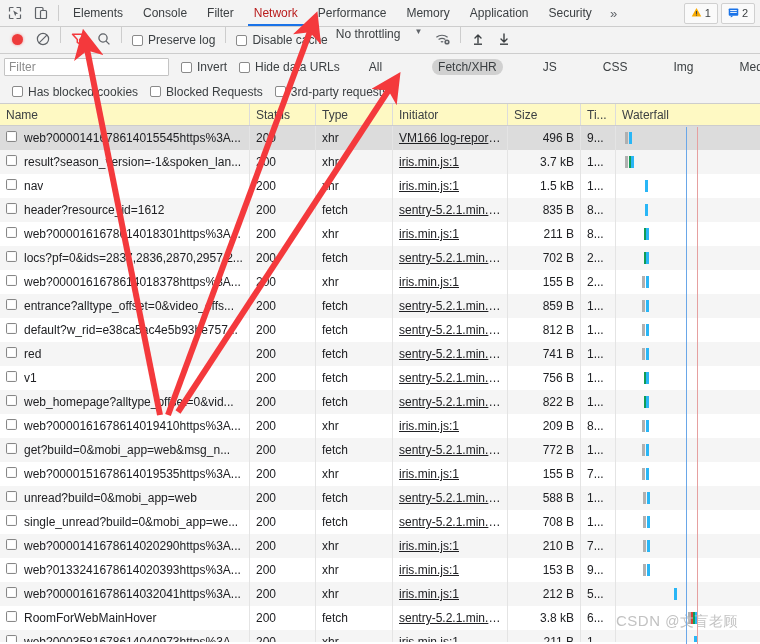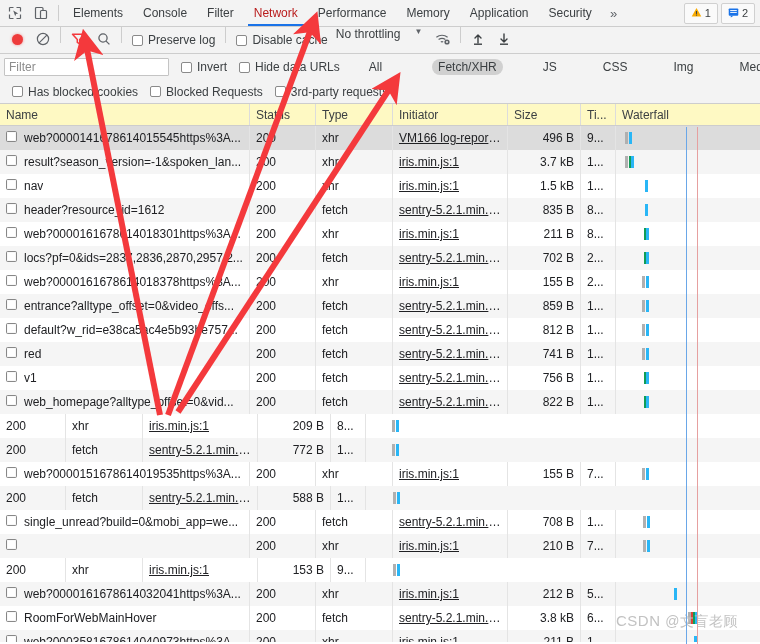--- a/index.html
+++ b/index.html
@@ -517,33 +517,45 @@
           <span class="initlink">sentry-5.2.1.min.js:2</span>
         </div>
         <div class="cell c-size">822 B</div>
         <div class="cell c-time">1...</div>
         <div class="cell c-wf">
           <div class="wf-green" style="left: 28px;"></div>
           <div class="wf-bar" style="left: 30px;"></div>
         </div>
       </div>
       <div class="row">
+        <div class="cell c-name">
+          <span><svg width="11" height="11" viewBox="0 0 12 12">
+              <rect x="0.6" y="0.6" width="10.8" height="10.8" rx="1" fill="#fff" stroke="#767676" stroke-width="1"></rect>
+            </svg></span>
+          <span class="nametext">web?0000161678614019410https%3A...</span>
+        </div>
         <div class="cell c-status">200</div>
         <div class="cell c-type">xhr</div>
         <div class="cell c-init">
           <span class="initlink">iris.min.js:1</span>
         </div>
         <div class="cell c-size">209 B</div>
         <div class="cell c-time">8...</div>
         <div class="cell c-wf">
           <div class="wf-pre" style="left: 26px;"></div>
           <div class="wf-bar" style="left: 30px;"></div>
         </div>
       </div>
       <div class="row odd">
+        <div class="cell c-name">
+          <span><svg width="11" height="11" viewBox="0 0 12 12">
+              <rect x="0.6" y="0.6" width="10.8" height="10.8" rx="1" fill="#fff" stroke="#767676" stroke-width="1"></rect>
+            </svg></span>
+          <span class="nametext">get?build=0&amp;mobi_app=web&amp;msg_n...</span>
+        </div>
         <div class="cell c-status">200</div>
         <div class="cell c-type">fetch</div>
         <div class="cell c-init">
           <span class="initlink">sentry-5.2.1.min.js:2</span>
         </div>
         <div class="cell c-size">772 B</div>
         <div class="cell c-time">1...</div>
         <div class="cell c-wf">
           <div class="wf-pre" style="left: 26px;"></div>
           <div class="wf-bar" style="left: 30px;"></div>
@@ -562,20 +574,26 @@
           <span class="initlink">iris.min.js:1</span>
         </div>
         <div class="cell c-size">155 B</div>
         <div class="cell c-time">7...</div>
         <div class="cell c-wf">
           <div class="wf-pre" style="left: 26px;"></div>
           <div class="wf-bar" style="left: 30px;"></div>
         </div>
       </div>
       <div class="row odd">
+        <div class="cell c-name">
+          <span><svg width="11" height="11" viewBox="0 0 12 12">
+              <rect x="0.6" y="0.6" width="10.8" height="10.8" rx="1" fill="#fff" stroke="#767676" stroke-width="1"></rect>
+            </svg></span>
+          <span class="nametext">unread?build=0&amp;mobi_app=web</span>
+        </div>
         <div class="cell c-status">200</div>
         <div class="cell c-type">fetch</div>
         <div class="cell c-init">
           <span class="initlink">sentry-5.2.1.min.js:2</span>
         </div>
         <div class="cell c-size">588 B</div>
         <div class="cell c-time">1...</div>
         <div class="cell c-wf">
           <div class="wf-pre" style="left: 27px;"></div>
           <div class="wf-bar" style="left: 31px;"></div>
@@ -598,34 +616,41 @@
         <div class="cell c-wf">
           <div class="wf-pre" style="left: 27px;"></div>
           <div class="wf-bar" style="left: 31px;"></div>
         </div>
       </div>
       <div class="row odd">
         <div class="cell c-name">
           <span><svg width="11" height="11" viewBox="0 0 12 12">
               <rect x="0.6" y="0.6" width="10.8" height="10.8" rx="1" fill="#fff" stroke="#767676" stroke-width="1"></rect>
             </svg></span>
+          <span class="nametext">web?0000141678614020290https%3A...</span>
         </div>
         <div class="cell c-status">200</div>
         <div class="cell c-type">xhr</div>
         <div class="cell c-init">
           <span class="initlink">iris.min.js:1</span>
         </div>
         <div class="cell c-size">210 B</div>
         <div class="cell c-time">7...</div>
         <div class="cell c-wf">
           <div class="wf-pre" style="left: 27px;"></div>
           <div class="wf-bar" style="left: 31px;"></div>
         </div>
       </div>
       <div class="row">
+        <div class="cell c-name">
+          <span><svg width="11" height="11" viewBox="0 0 12 12">
+              <rect x="0.6" y="0.6" width="10.8" height="10.8" rx="1" fill="#fff" stroke="#767676" stroke-width="1"></rect>
+            </svg></span>
+          <span class="nametext">web?0133241678614020393https%3A...</span>
+        </div>
         <div class="cell c-status">200</div>
         <div class="cell c-type">xhr</div>
         <div class="cell c-init">
           <span class="initlink">iris.min.js:1</span>
         </div>
         <div class="cell c-size">153 B</div>
         <div class="cell c-time">9...</div>
         <div class="cell c-wf">
           <div class="wf-pre" style="left: 27px;"></div>
           <div class="wf-bar" style="left: 31px;"></div>

